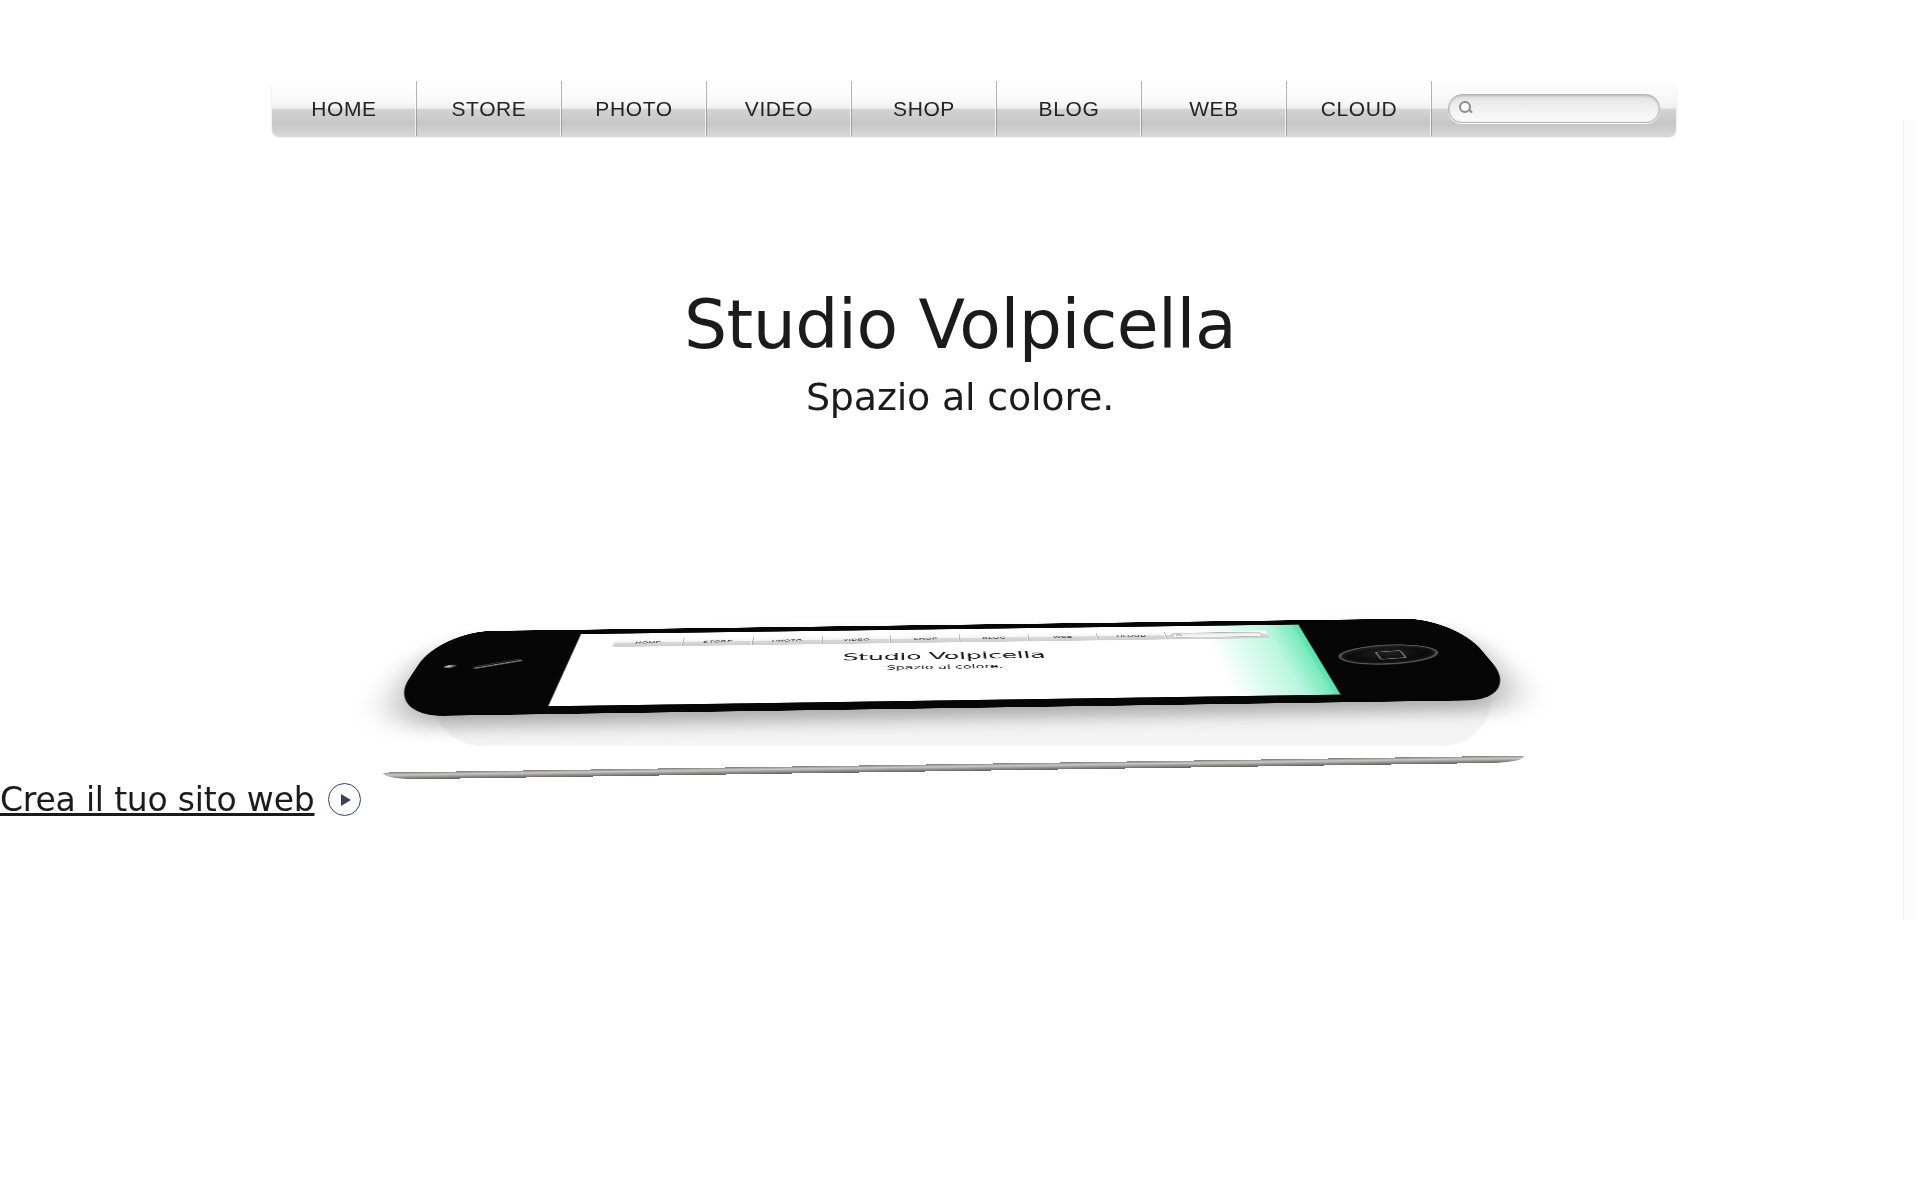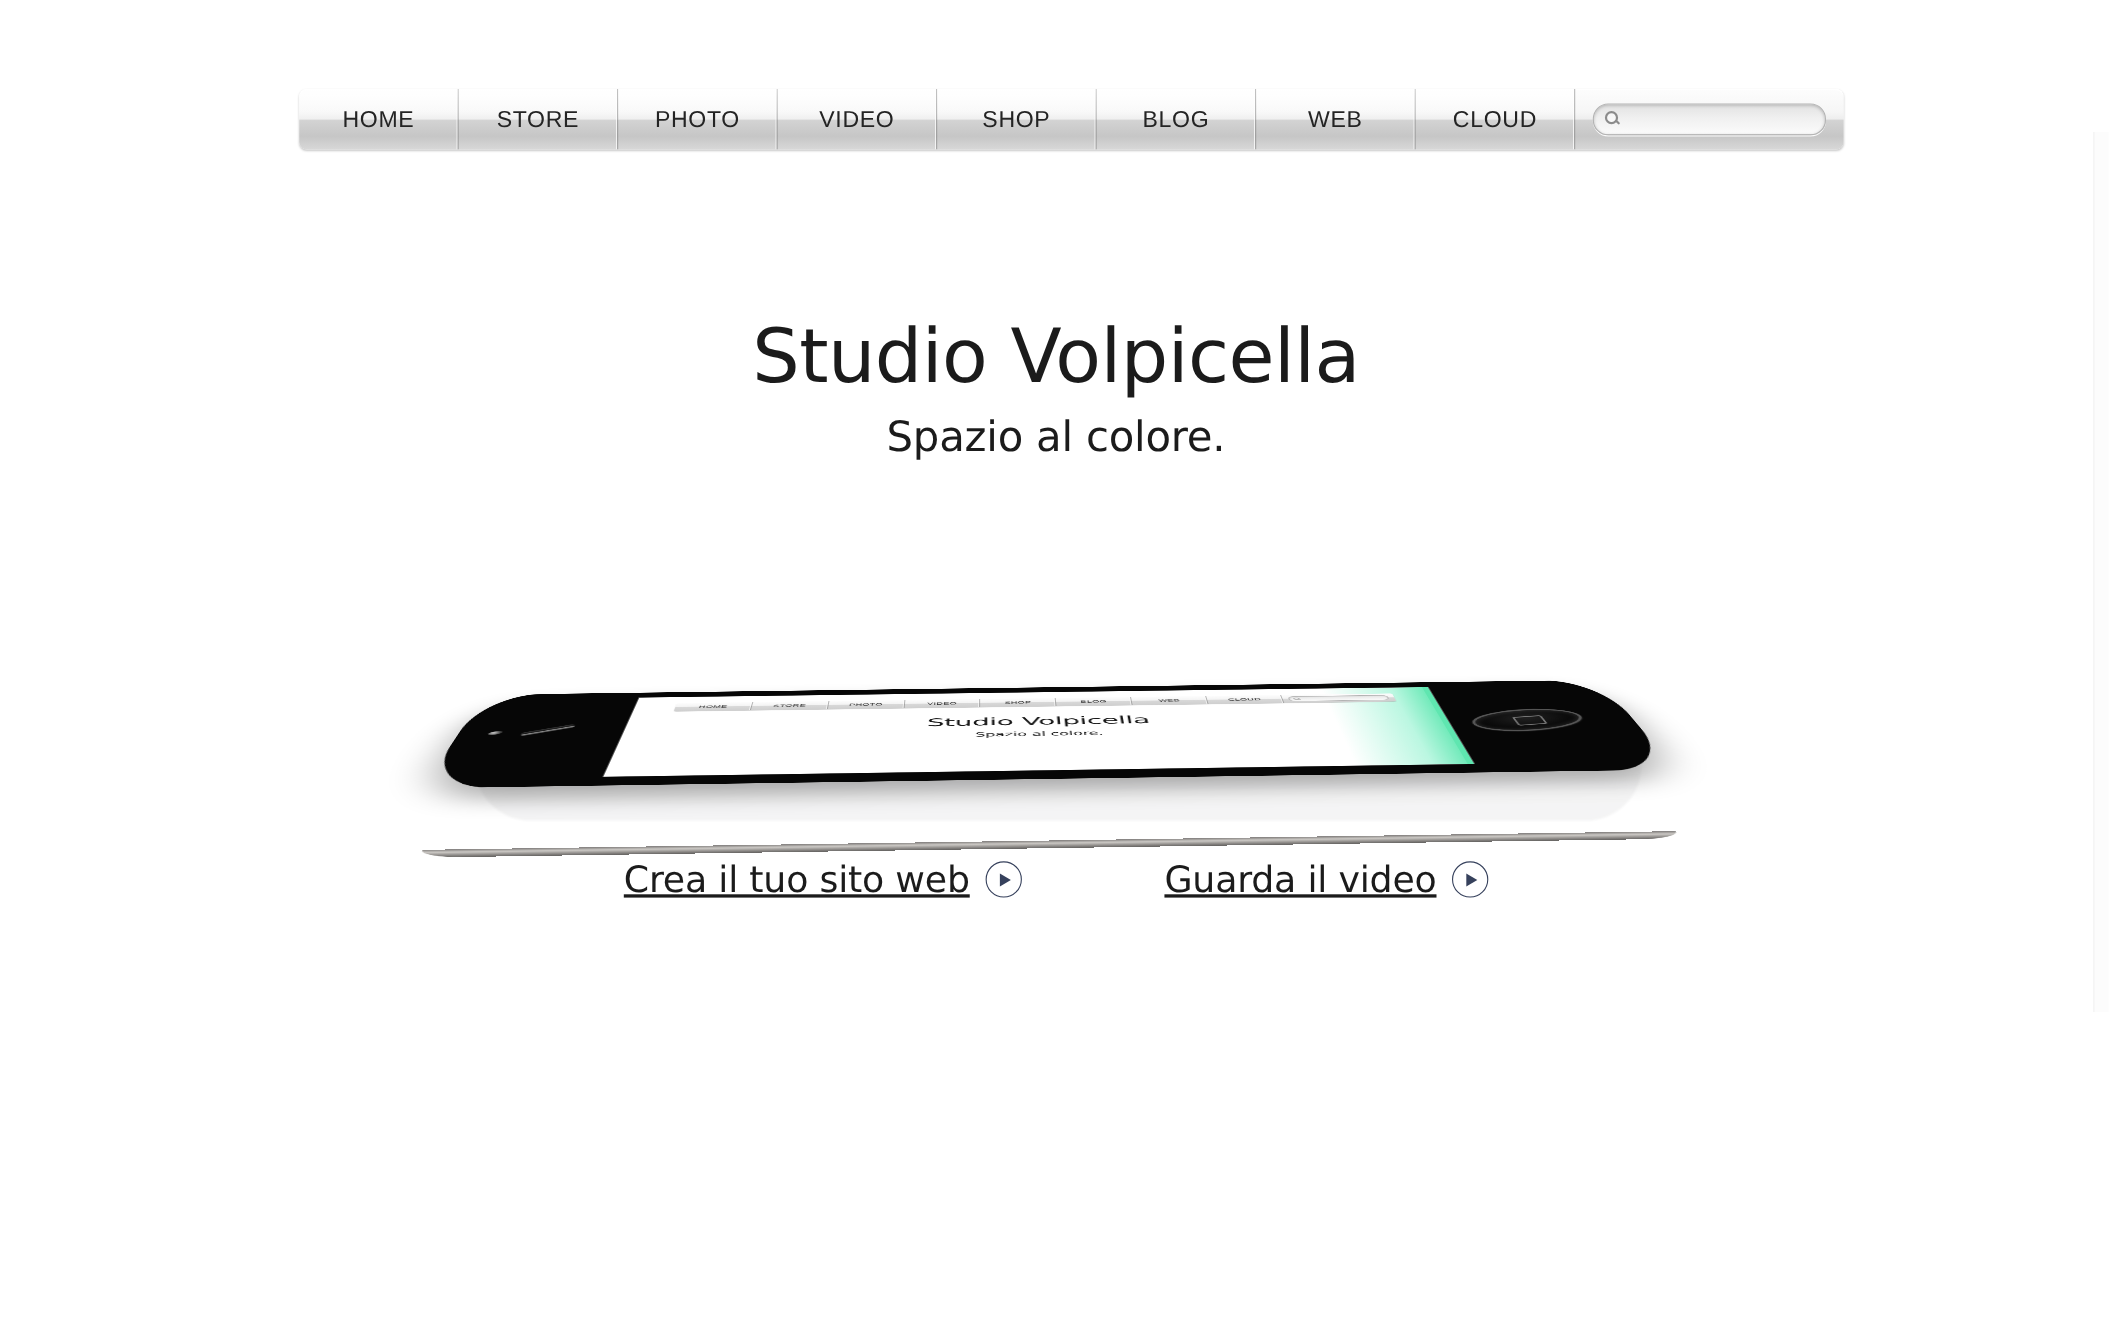--- a/index.html
+++ b/index.html
@@ -372,21 +372,20 @@
   .reflect-key.k2 { left: 172px; }
   .reflect-key.k3 { left: 260px; }
 
   
   .cta-row {
     position: absolute;
     left: 0;
     top: 780px;
     width: 1920px;
     display: flex;
-    justify-content: center;
     align-items: center;
     gap: 130px;
     z-index: 6;
   }
   .cta {
     display: inline-flex;
     align-items: center;
     gap: 14px;
     font-size: 33px;
     color: #1b1b1b;
@@ -517,21 +516,17 @@
         <span class="screen-glow-edge"></span>
       </div>
     </div>
   </div>
 
   <div class="cta-row">
     <a class="cta" href="#">
       <span>Crea il tuo sito web</span>
       <span class="play-circle"></span>
     </a>
-    <a class="cta" href="#">
-      <span>Guarda il video</span>
-      <span class="play-circle"></span>
-    </a>
   </div>
 
   <div class="scroll-track"></div>
 
 </div>
 
 </body></html>

